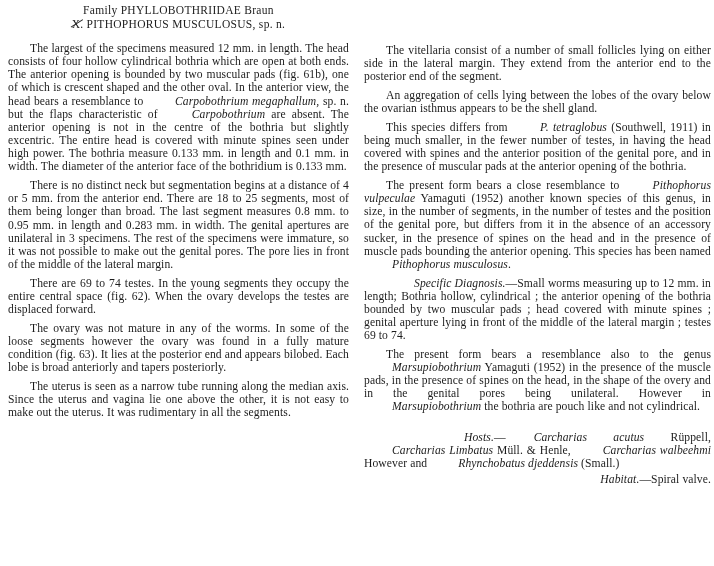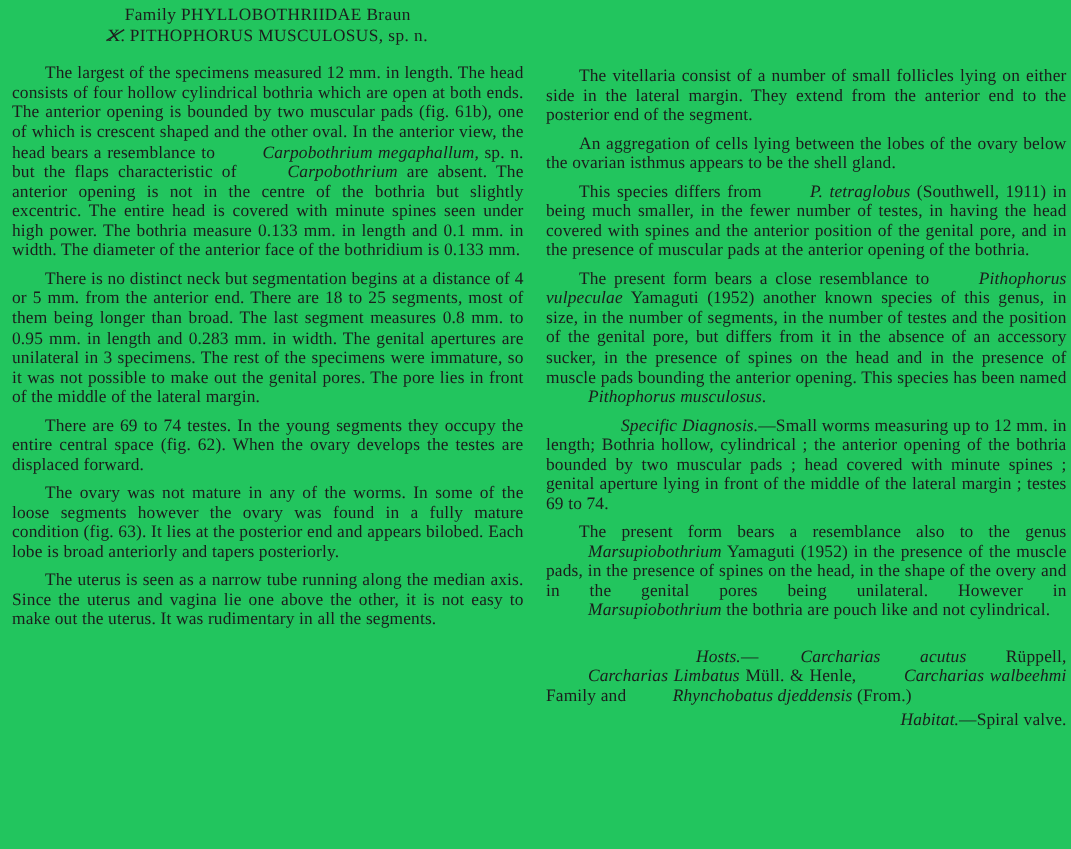--- a/index.html
+++ b/index.html
@@ -4,21 +4,21 @@
 <style>
   html, body {
     margin: 0;
     padding: 0;
     background: #e8e8e6;
   }
   .page {
     position: relative;
     width: 714px;
     height: 566px;
-    background: #22c55e;
+    background: #ffffff;
     font-family: "Liberation Serif", "DejaVu Serif", serif;
     color: #1c1c1c;
     overflow: hidden;
     box-sizing: border-box;
   }
   .doc-header {
     position: absolute;
     top: 3px;
     left: 8px;
     width: 341px;
@@ -96,18 +96,18 @@
         <p class="para"><span>The ovary was not mature in any of the worms. In some of the loose segments however the ovary was found in a fully mature condition (fig. 63). It lies at the posterior end and appears bilobed. Each lobe is broad anteriorly and tapers posteriorly.</span></p>
         <p class="para"><span>The uterus is seen as a narrow tube running along the median axis. Since the uterus and vagina lie one above the other, it is not easy to make out the uterus. It was rudimentary in all the segments.</span></p>
       </section>
     <section class="col col-right">
         <p class="para"><span>The vitellaria consist of a number of small follicles lying on either side in the lateral margin. They extend from the anterior end to the posterior end of the segment.</span></p>
         <p class="para"><span>An aggregation of cells lying between the lobes of the ovary below the ovarian isthmus appears to be the shell gland.</span></p>
         <p class="para"><span>This species differs from </span><i>P. tetraglobus</i><span> (Southwell, 1911) in being much smaller, in the fewer number of testes, in having the head covered with spines and the anterior position of the genital pore, and in the presence of muscular pads at the anterior opening of the bothria.</span></p>
         <p class="para"><span>The present form bears a close resemblance to </span><i>Pithophorus vulpeculae</i><span> Yamaguti (1952) another known species of this genus, in size, in the number of segments, in the number of testes and the position of the genital pore, but differs from it in the absence of an accessory sucker, in the presence of spines on the head and in the presence of muscle pads bounding the anterior opening. This species has been named </span><i>Pithophorus musculosus</i><span>.</span></p>
         <p class="para"><i>Specific Diagnosis.</i><span>—Small worms measuring up to 12 mm. in length; Bothria hollow, cylindrical ; the anterior opening of the bothria bounded by two muscular pads ; head covered with minute spines ; genital aperture lying in front of the middle of the lateral margin ; testes 69 to 74.</span></p>
         <p class="para"><span>The present form bears a resemblance also to the genus </span><i>Marsupiobothrium</i><span> Yamaguti (1952) in the presence of the muscle pads, in the presence of spines on the head, in the shape of the overy and in the genital pores being unilateral. However in </span><i>Marsupiobothrium</i><span> the bothria are pouch like and not cylindrical.</span></p>
-        <p class="para hosts"><i>Hosts.</i><span>—</span><i>Carcharias acutus</i><span> Rüppell, </span><i>Carcharias Limbatus</i><span> Müll. &amp; Henle, </span><i>Carcharias walbeehmi</i><span> Family and </span><i>Rhynchobatus djeddensis</i><span> (From.)</span></p>
+        <p class="para hosts"><i>Hosts.</i><span>—</span><i>Carcharias acutus</i><span> Rüppell, </span><i>Carcharias Limbatus</i><span> Müll. &amp; Henle, </span><i>Carcharias walbeehmi</i><span> However and </span><i>Rhynchobatus djeddensis</i><span> (Small.)</span></p>
         <p class="para habitat"><i>Habitat.</i><span>—Spiral valve.</span></p>
       </section>
   </main>
 
 </div>
 
 </body></html>

